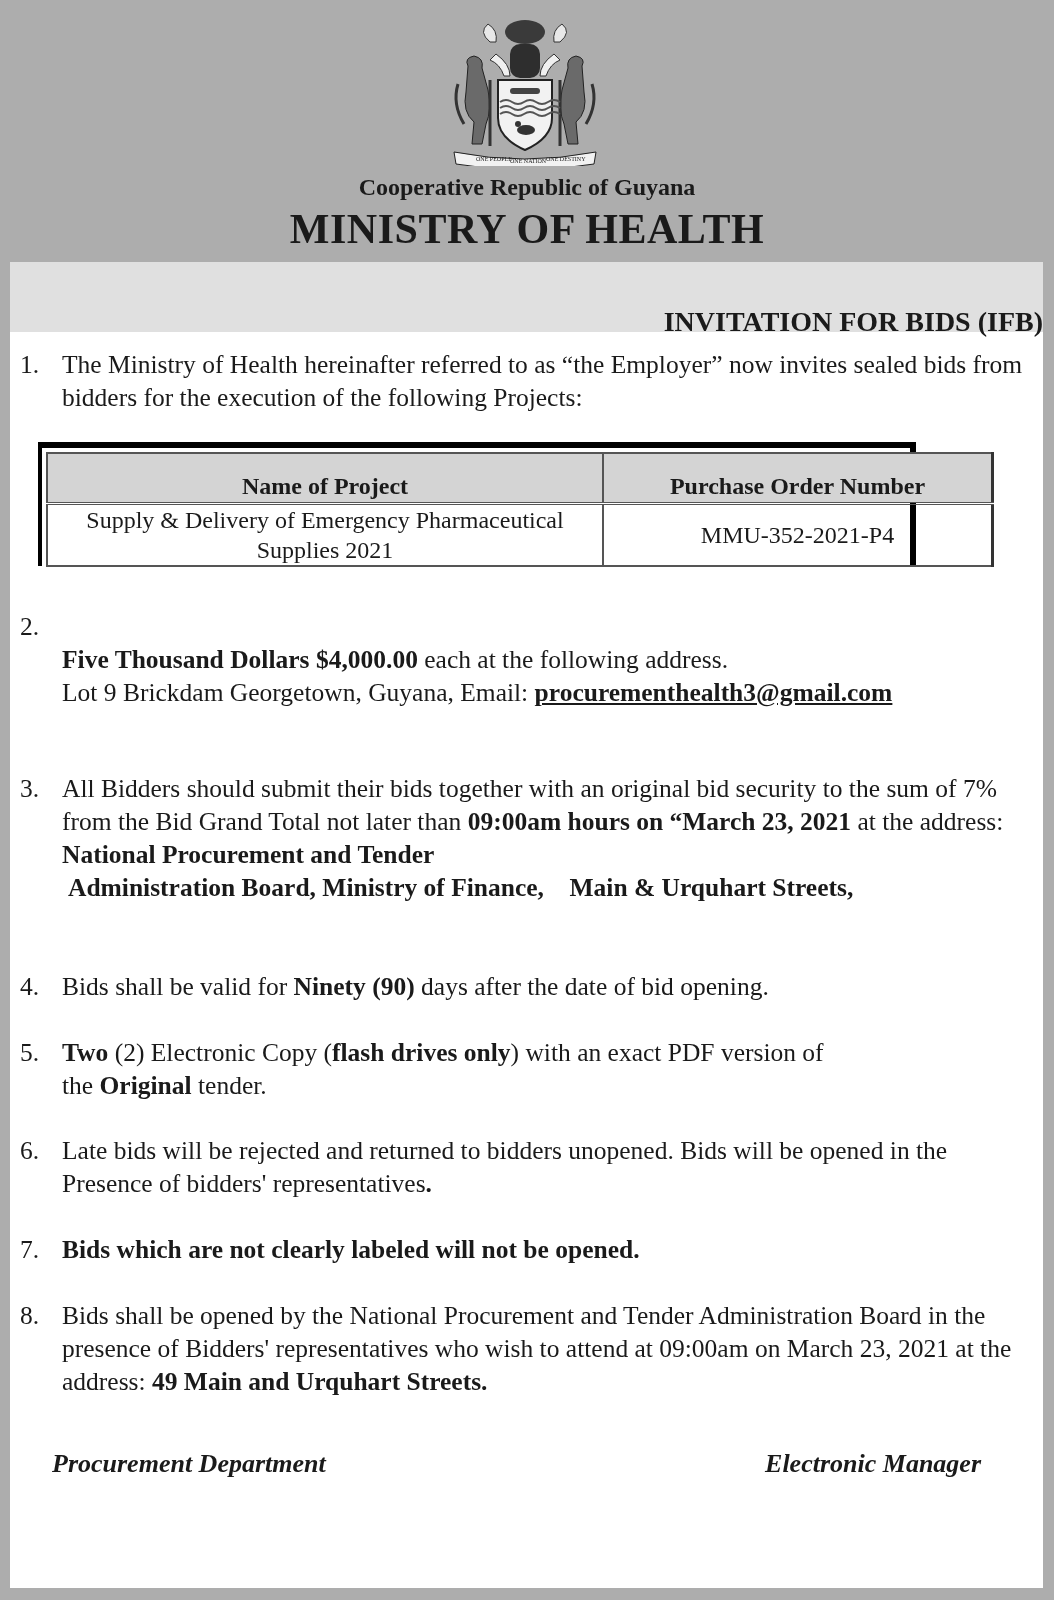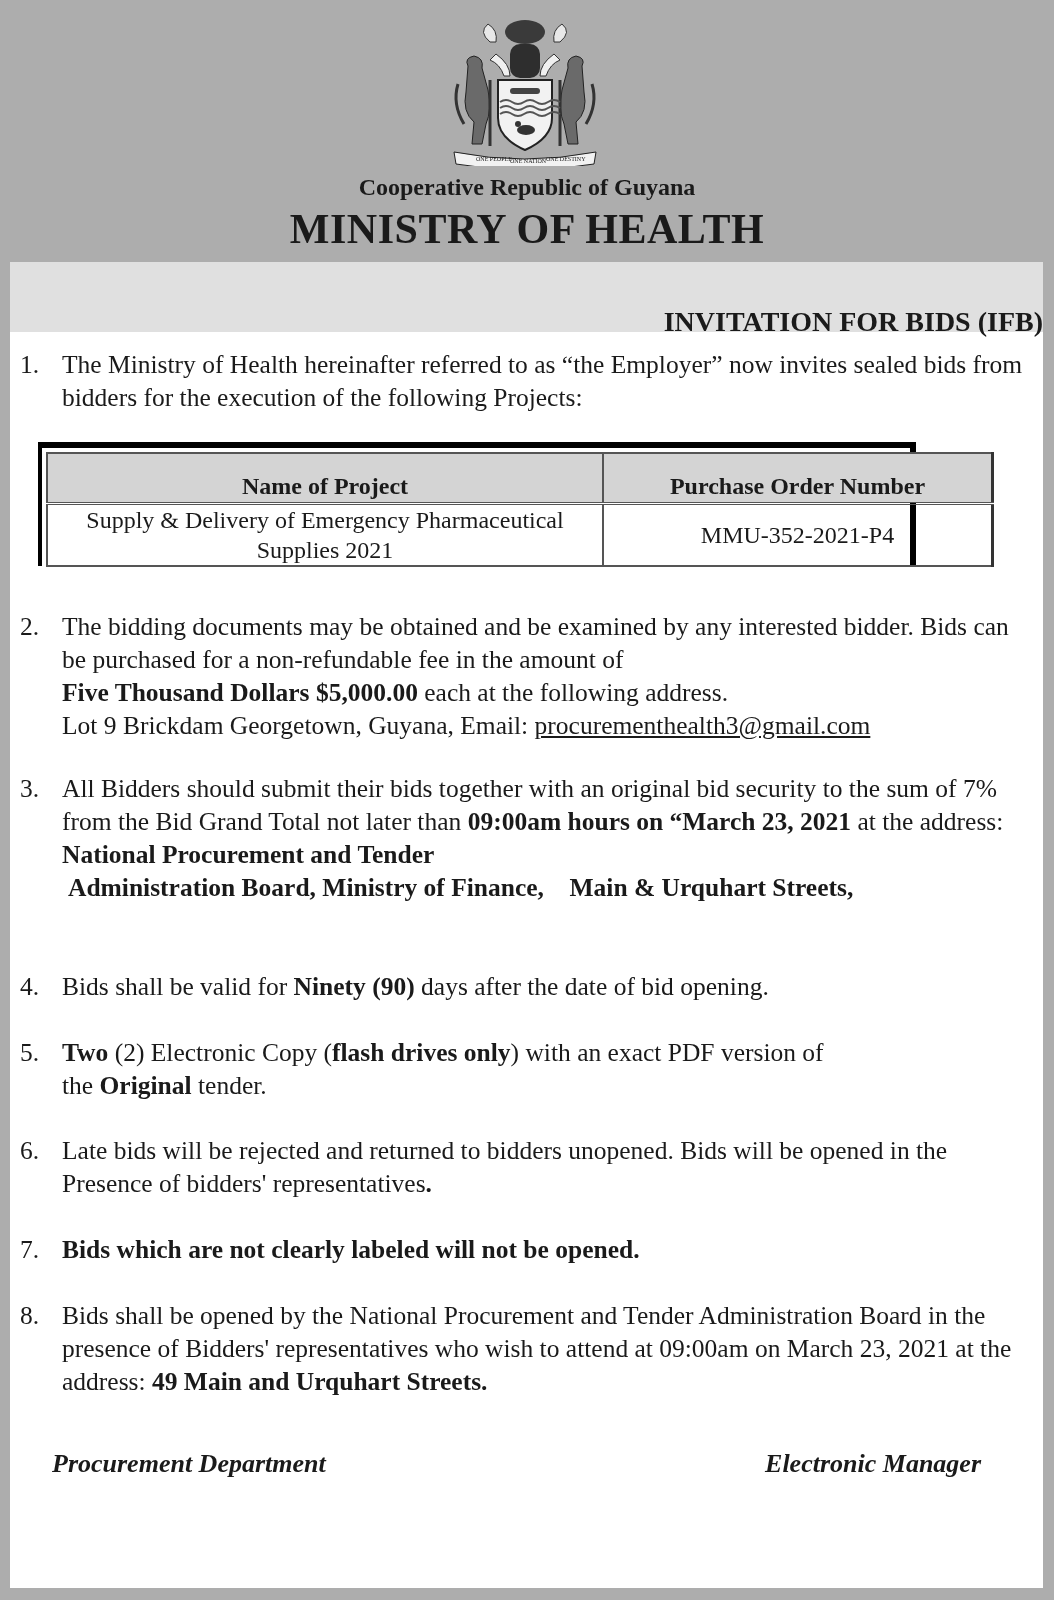--- a/index.html
+++ b/index.html
@@ -12,21 +12,21 @@
   .ministry { position: absolute; left: 0; width: 1054px; top: 205px; text-align: center; font-size: 42px; font-weight: bold; letter-spacing: 0.5px; }
 
   .sheet { position: absolute; left: 10px; top: 262px; width: 1033px; height: 1326px; background: #ffffff; }
   .title-band { position: absolute; left: 0; top: 0; width: 1033px; height: 70px; background: #e0e0e0; }
   .title { position: absolute; left: 0; top: 18px; width: 1033px; text-align: right; font-size: 28px; font-weight: bold; margin-top: 26px; }
 
   .para { position: absolute; left: 10px; width: 1010px; font-size: 25.5px; line-height: 33px; }
   .para .num { position: absolute; left: 0; top: 0; }
   .para .body { padding-left: 42px; display: block; }
   .b { font-weight: bold; }
-  .email { font-weight: normal; text-decoration: underline; }
+  .email { font-weight: bold; text-decoration: underline; }
 
   .tbl-wrap { position: absolute; left: 28px; top: 180px; width: 878px; height: 124px; border-top: 6px solid #000; border-left: 4px solid #000; border-right: 6px solid #000; }
   table { position: absolute; left: 4px; top: 4px; width: 948px; border-collapse: collapse; border: 2px solid #333; border-right: 3px solid #333; }
   th { background: #d4d4d4; font-size: 24px; font-weight: bold; height: 50px; vertical-align: bottom; padding-bottom: 2px; border: 2px solid #555; border-bottom: 3px double #555; }
   td { font-size: 24px; text-align: center; height: 60px; border: 2px solid #555; line-height: 30px; }
   .col1 { width: 556px; }
 
   .sig { position: absolute; top: 1187px; font-size: 26px; font-weight: bold; font-style: italic; }
 </style>
 </head>
@@ -91,22 +91,22 @@
         </td>
         <td>MMU-352-2021-P4</td>
       </tr>
     </tbody>
       </table>
   </div>
 
   <div class="para" style="top:348px; width:990px;">
     <span class="num">2.</span>
     <span class="body">
-      <span>The bidding documents may be obtained and be examined by any interested bidder. Bids can be purchased for a non-refundable fee in the amount of</span><br>
-      <span class="b">Five Thousand Dollars $5,000.00</span><span> each at the following address.</span><br>
+      <br>
+      <span class="b">Five Thousand Dollars $4,000.00</span><span> each at the following address.</span><br>
       <span>Lot 9 Brickdam Georgetown, Guyana, Email: </span><span class="email">procurementhealth3@gmail.com</span>
     </span>
   </div>
 
   <div class="para" style="top:510px;">
     <span class="num">3.</span>
     <span class="body">
       <span>All Bidders should submit their bids together with an original bid security to the sum of 7% from the Bid Grand Total not later than </span><span class="b">09:00am hours on “March 23, 2021</span><span> at the address: </span><span class="b">National Procurement and Tender</span><br>
       <span class="b" style="padding-left:6px;">Administration Board, Ministry of Finance,&nbsp;&nbsp;&nbsp; Main &amp; Urquhart Streets,</span><br>
     </span>

